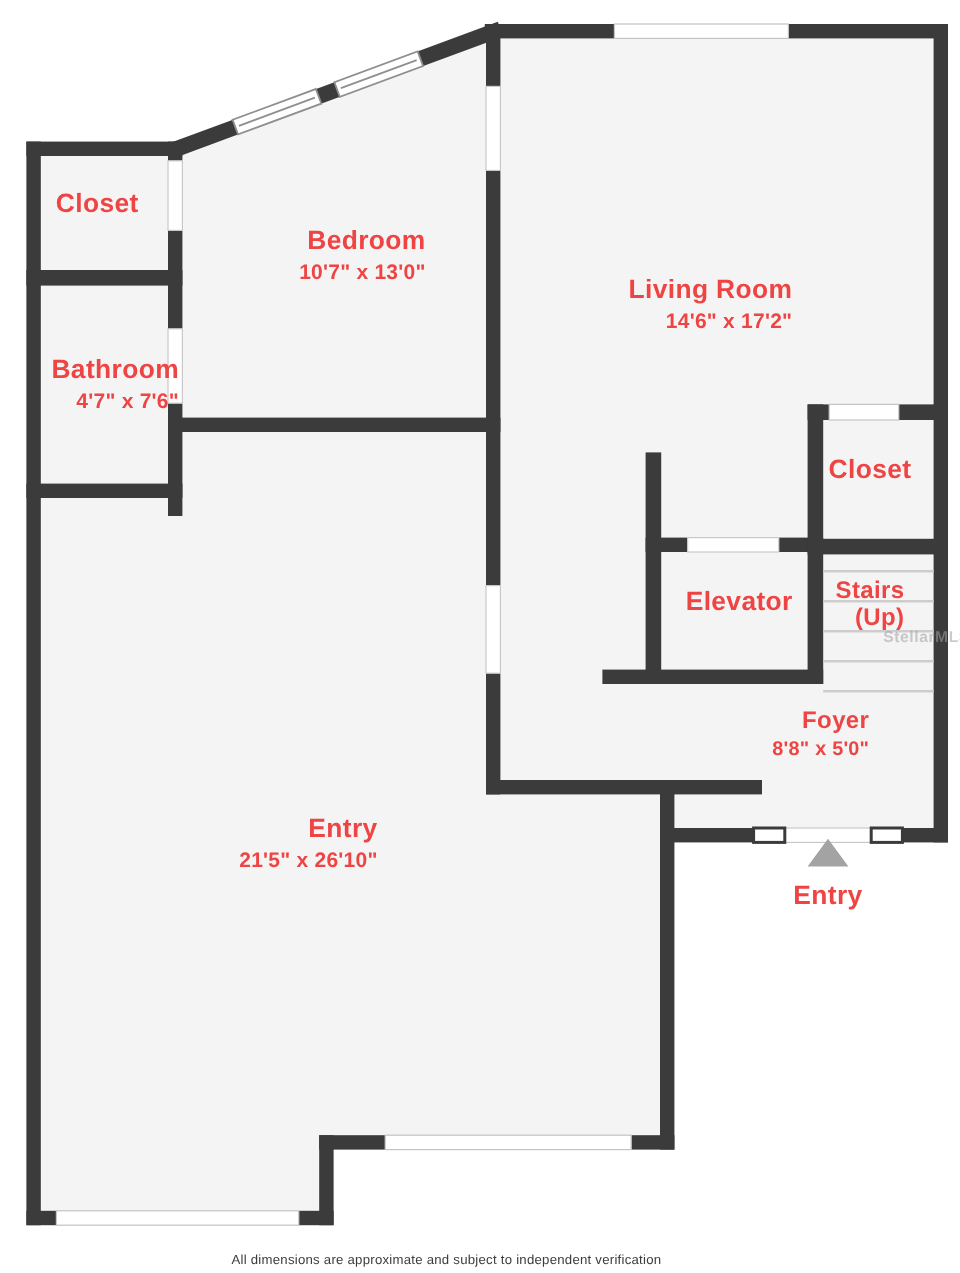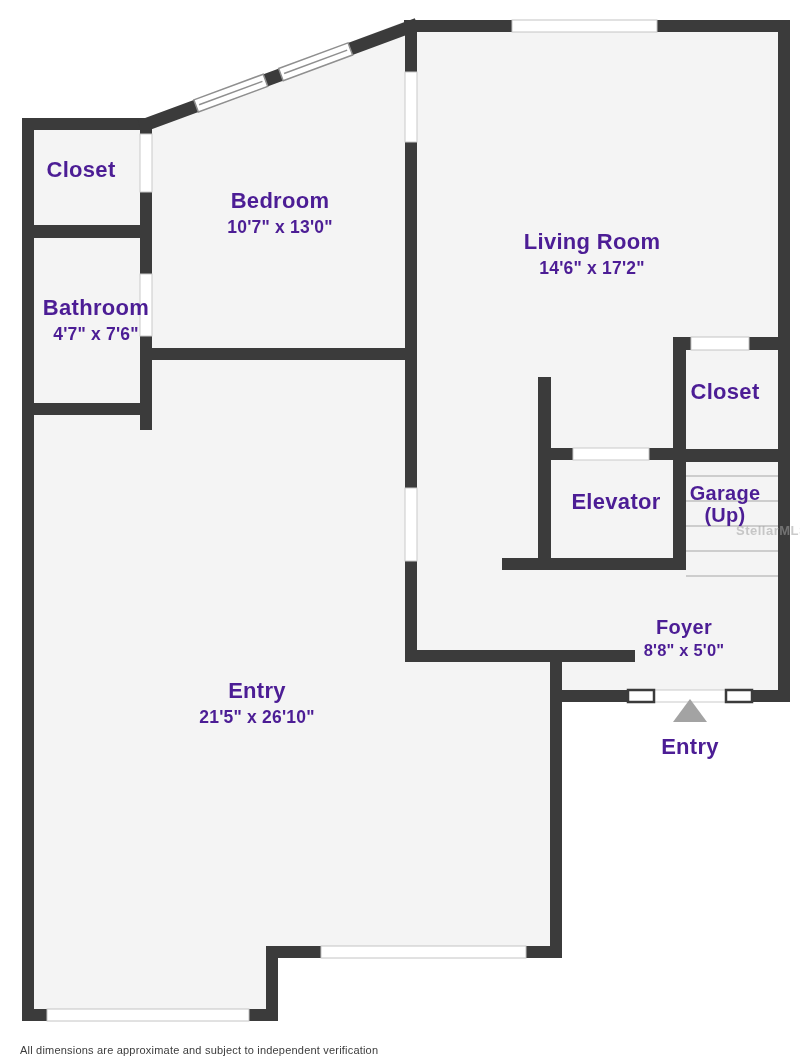--- a/index.html
+++ b/index.html
@@ -3,32 +3,32 @@
 <meta charset="utf-8">
 <style>
   html,body{margin:0;padding:0;background:#fff;}
   .canvas{
     position:relative;width:800px;height:1061px;background:#ffffff;
     font-family:"Liberation Sans",sans-serif;overflow:hidden;
   }
   .canvas svg{position:absolute;left:0;top:0;}
   .lbl{
     position:absolute;transform:translate(-50%,-50%);
-    text-align:center;white-space:nowrap;color:#4c1d95;
+    text-align:right;white-space:nowrap;color:#ef4444;
   }
   .rn{font-size:22px;font-weight:700;line-height:1.12;letter-spacing:.3px;}
   .rn.small{font-size:20px;}
   .rd{font-size:17.5px;font-weight:700;margin-top:3px;letter-spacing:.2px;}
   .watermark{
     position:absolute;left:736px;top:523px;font-size:13px;font-weight:700;
     color:rgba(160,160,160,.55);letter-spacing:.5px;
   }
   .disclaimer{
-    position:absolute;left:0;top:1044px;width:744px;text-align:left;
-    font-size:11px;color:#3c3c3c;letter-spacing:.2px;margin-left:20px;
+    position:absolute;left:0;top:1044px;width:744px;text-align:center;
+    font-size:11px;color:#3c3c3c;letter-spacing:.2px;
   }
 </style>
 </head>
 <body>
 
 <div class="canvas">
 
   <svg width="800" height="1061" viewBox="0 0 800 1061">
 
     <g>
@@ -109,21 +109,21 @@
 
     <g>
       <polygon points="673,722 707,722 690,699" fill="#a3a3a3"></polygon>
     </g>
   </svg>
 
   <div class="lbl" style="left:81px;top:170px;">
     <div class="rn">Closet</div>
   </div>
 
-  <div class="lbl" style="left:280px;top:213px;">
+  <div class="lbl" style="left:302px;top:213px;">
     <div class="rn">Bedroom</div>
     <div class="rd">10'7" x 13'0"</div>
   </div>
 
   <div class="lbl" style="left:96px;top:320px;">
     <div class="rn">Bathroom</div>
     <div class="rd">4'7" x 7'6"</div>
   </div>
 
   <div class="lbl" style="left:592px;top:211px;margin-top:43px;">
@@ -133,25 +133,25 @@
 
   <div class="lbl" style="left:725px;top:392px;">
     <div class="rn">Closet</div>
   </div>
 
   <div class="lbl" style="left:616px;top:502px;">
     <div class="rn">Elevator</div>
   </div>
 
   <div class="lbl" style="left:725px;top:504px;">
-    <div class="rn small">Garage</div>
+    <div class="rn small">Stairs</div>
     <div class="rn small">(Up)</div>
   </div>
 
-  <div class="lbl" style="left:684px;top:638px;">
+  <div class="lbl" style="left:684px;top:612px;">
     <div class="rn small">Foyer</div>
     <div class="rd" style="font-size:16.5px">8'8" x 5'0"</div>
   </div>
 
   <div class="lbl" style="left:257px;top:703px;">
     <div class="rn">Entry</div>
     <div class="rd">21'5" x 26'10"</div>
   </div>
 
   <div class="lbl" style="left:690px;top:747px;">

